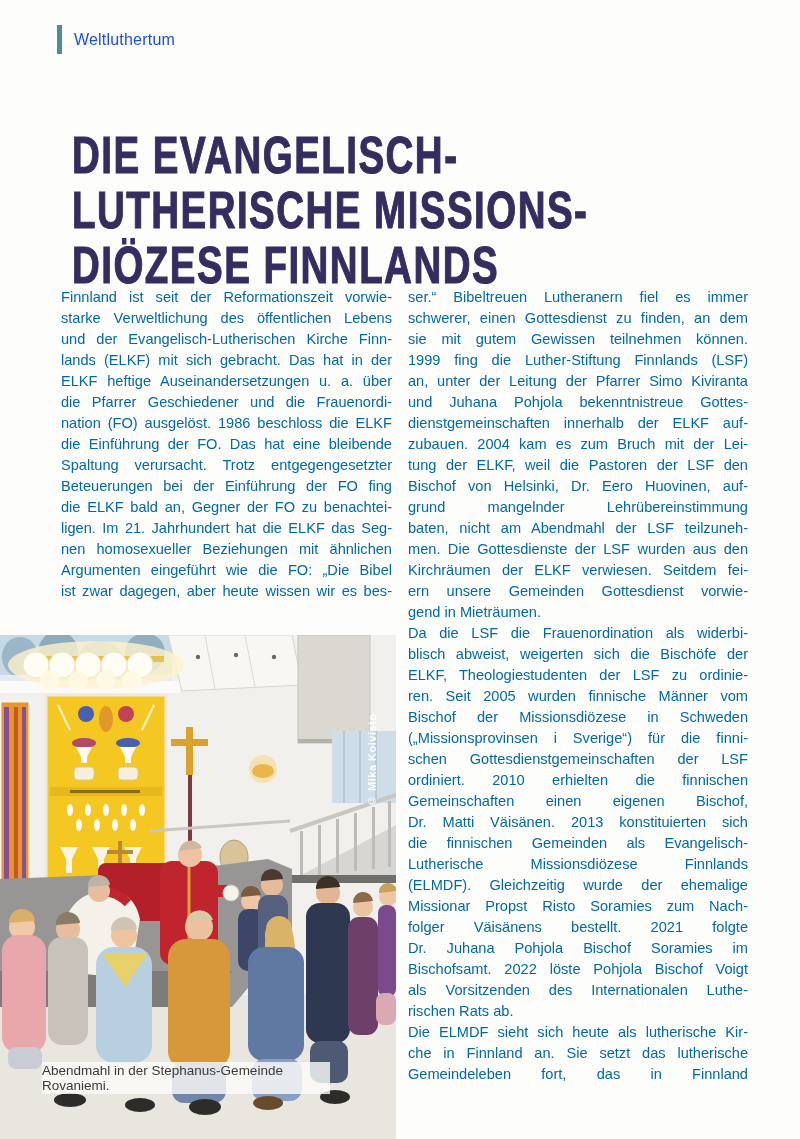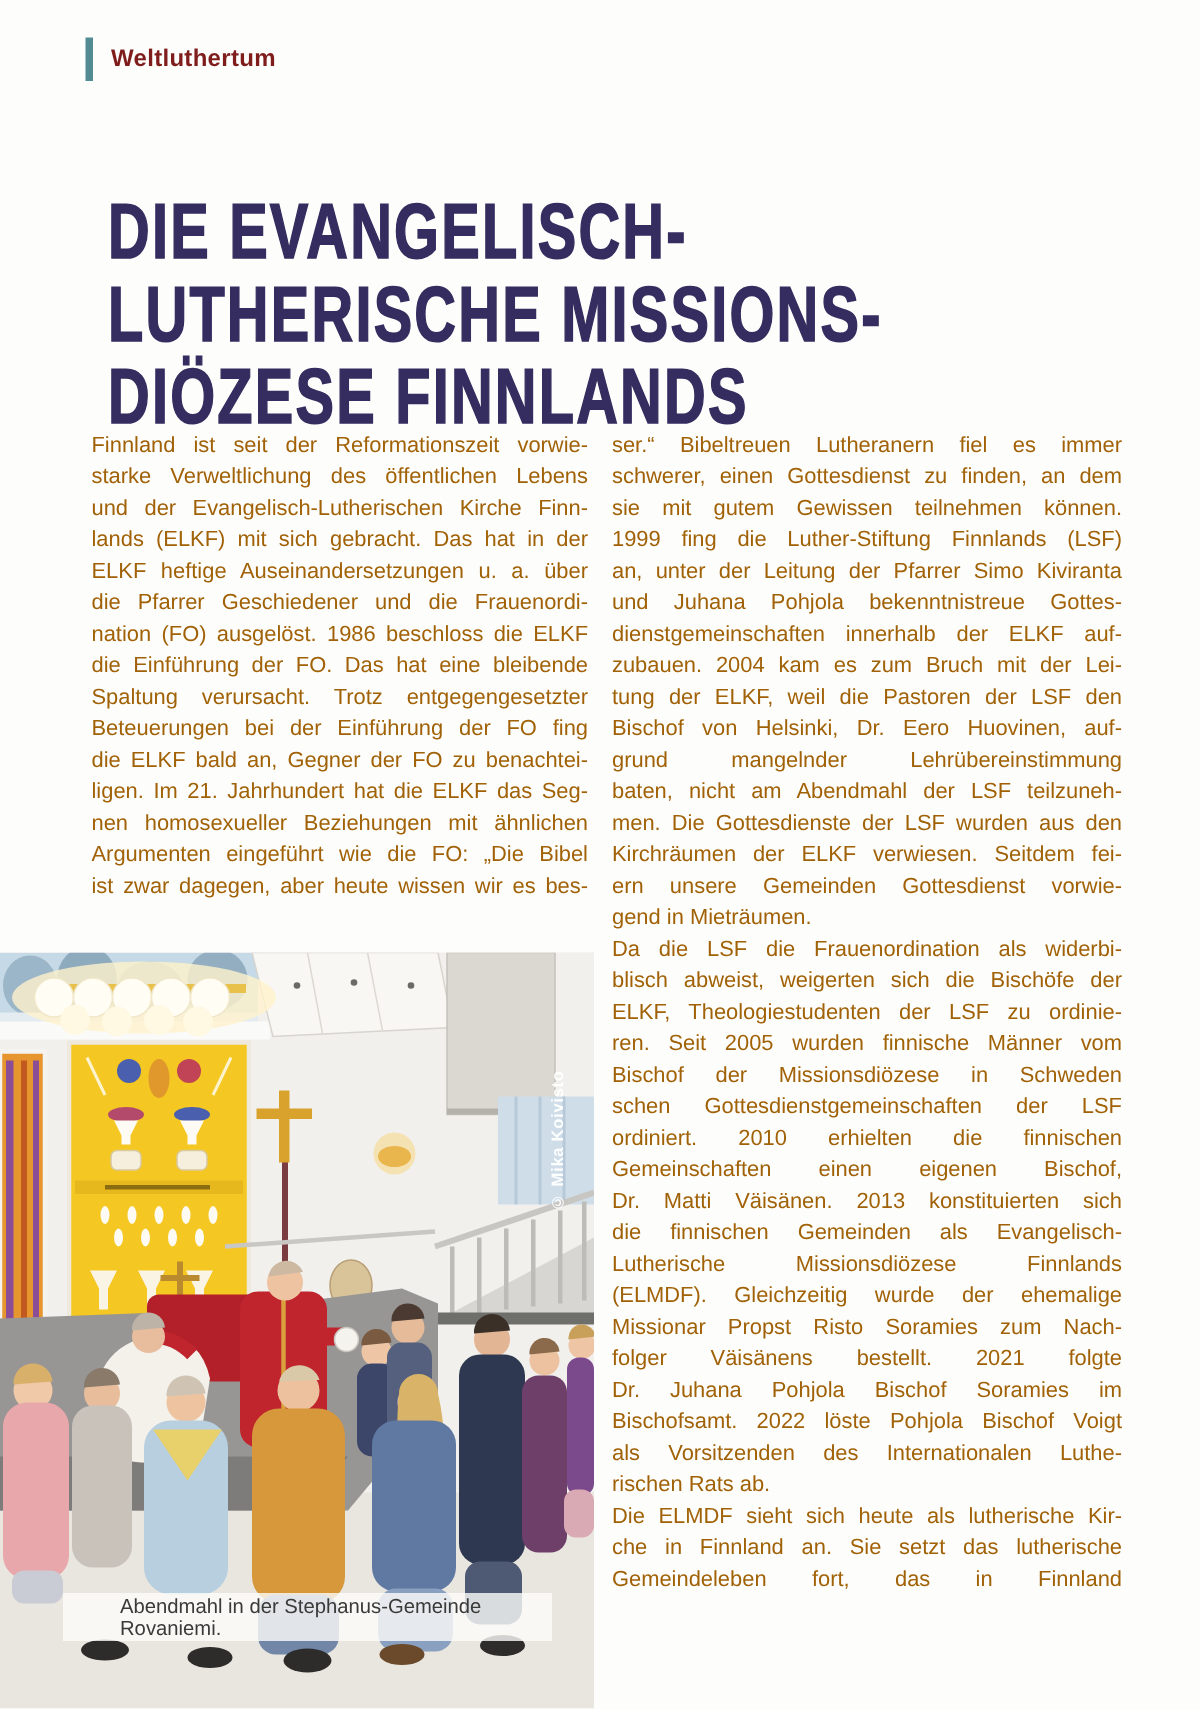--- a/index.html
+++ b/index.html
@@ -4,39 +4,39 @@
 <style>
   html,body{margin:0;padding:0;}
   body{
     width:800px;height:1139px;position:relative;overflow:hidden;
     background:#fdfdfc;font-family:"Liberation Sans",sans-serif;
     color:#1d1d1b;
   }
   
   .kicker{position:absolute;left:57px;top:25px;display:flex;align-items:center;}
   .kicker-bar{width:5px;height:29px;background:#528b92;margin-right:12px;}
-  .kicker-label{font-size:16px;font-weight:bold;color:#7f1d1d;letter-spacing:.2px;}
+  .kicker-label{font-size:16px;font-weight:normal;color:#1d4ed8;letter-spacing:.2px;}
   
   .title{position:absolute;left:60px;top:116px;color:#352d5f;}
   .tline{display:block;white-space:nowrap;font-size:52px;line-height:55px;
     font-weight:800;letter-spacing:2px;transform:scaleX(.74);transform-origin:0 50%;
     -webkit-text-stroke:1.1px #352d5f;}
   
-  .col{position:absolute;top:287px;font-size:14.6px;line-height:21px;color:#a16207;}
+  .col{position:absolute;top:287px;font-size:14.6px;line-height:21px;color:#0369a1;}
   .col-left{left:61px;width:331px;}
   .col-right{left:408px;width:340px;}
   .bline{height:21px;overflow:hidden;text-align:justify;text-align-last:justify;hyphens:none;}
   .bline.pend{text-align-last:left;}
   
   .photo{position:absolute;left:0;top:635px;width:396px;height:504px;overflow:hidden;background:#f2f0ed;}
   .photo svg{display:block;}
   .caption-bar{
     position:absolute;left:42px;top:427px;width:288px;height:32px;
     background:rgba(252,252,250,.8);display:flex;align-items:center;justify-content:center;
-    font-size:13.5px;color:#3a3a38;padding-left:38px;
+    font-size:13.5px;color:#3a3a38;
   }
   .credit{
     position:absolute;left:366px;top:12px;height:160px;
     writing-mode:vertical-rl;transform:rotate(180deg);
     font-size:11px;color:rgba(255,255,255,.95);letter-spacing:.5px;font-weight:bold;
   }
 </style>
 </head>
 <body>
 
@@ -83,20 +83,21 @@
     <div class="bline">baten, nicht am Abendmahl der LSF teilzuneh-</div>
     <div class="bline">men. Die Gottesdienste der LSF wurden aus den</div>
     <div class="bline">Kirchräumen der ELKF verwiesen. Seitdem fei-</div>
     <div class="bline">ern unsere Gemeinden Gottesdienst vorwie-</div>
     <div class="bline pend">gend in Mieträumen.</div>
     <div class="bline">Da die LSF die Frauenordination als widerbi-</div>
     <div class="bline">blisch abweist, weigerten sich die Bischöfe der</div>
     <div class="bline">ELKF, Theologiestudenten der LSF zu ordinie-</div>
     <div class="bline">ren. Seit 2005 wurden finnische Männer vom</div>
     <div class="bline">Bischof der Missionsdiözese in Schweden</div>
+    <div class="bline">(„Missionsprovinsen i Sverige“) für die finni-</div>
     <div class="bline">schen Gottesdienstgemeinschaften der LSF</div>
     <div class="bline">ordiniert. 2010 erhielten die finnischen</div>
     <div class="bline">Gemeinschaften einen eigenen Bischof,</div>
     <div class="bline">Dr. Matti Väisänen. 2013 konstituierten sich</div>
     <div class="bline">die finnischen Gemeinden als Evangelisch-</div>
     <div class="bline">Lutherische Missionsdiözese Finnlands</div>
     <div class="bline">(ELMDF). Gleichzeitig wurde der ehemalige</div>
     <div class="bline">Missionar Propst Risto Soramies zum Nach-</div>
     <div class="bline">folger Väisänens bestellt. 2021 folgte</div>
     <div class="bline">Dr. Juhana Pohjola Bischof Soramies im</div>

